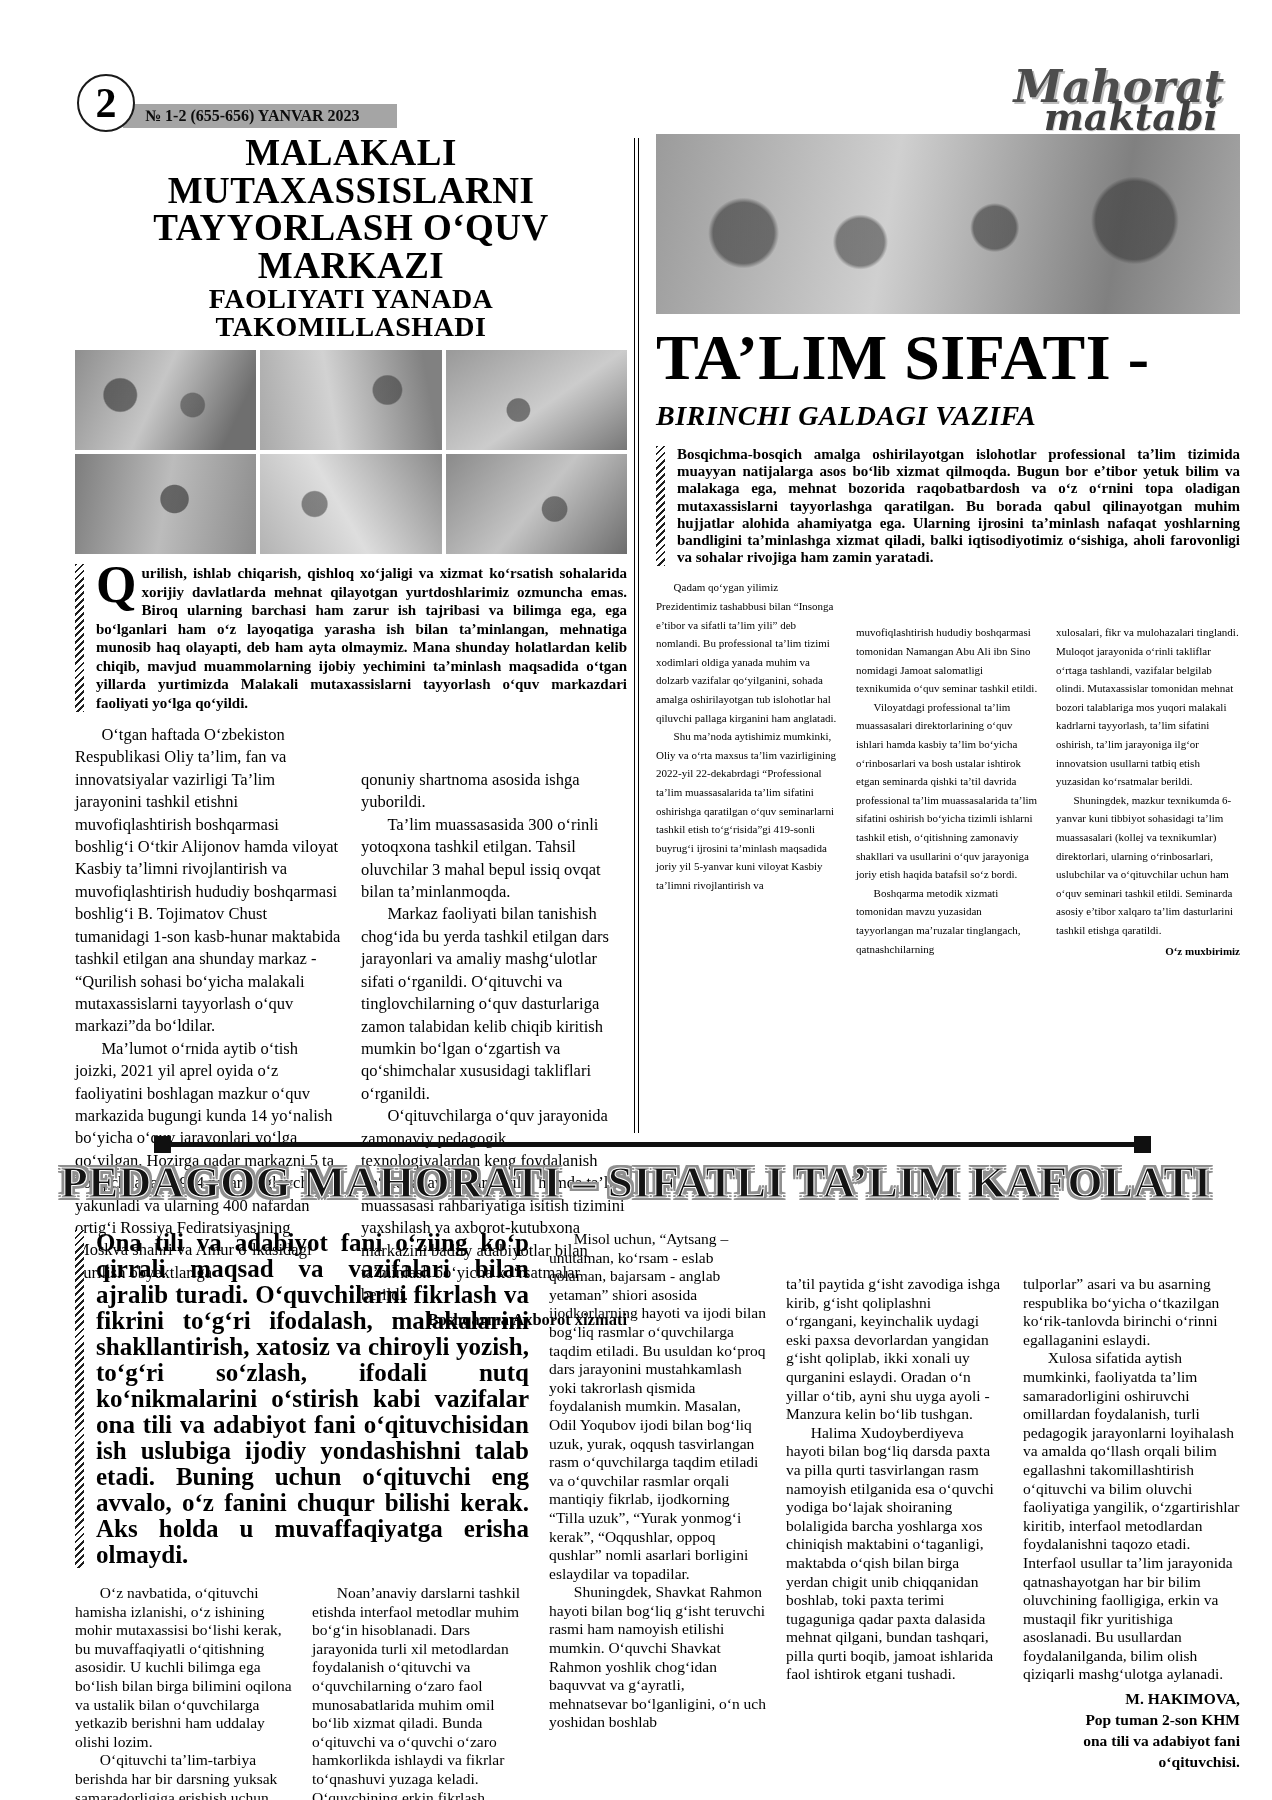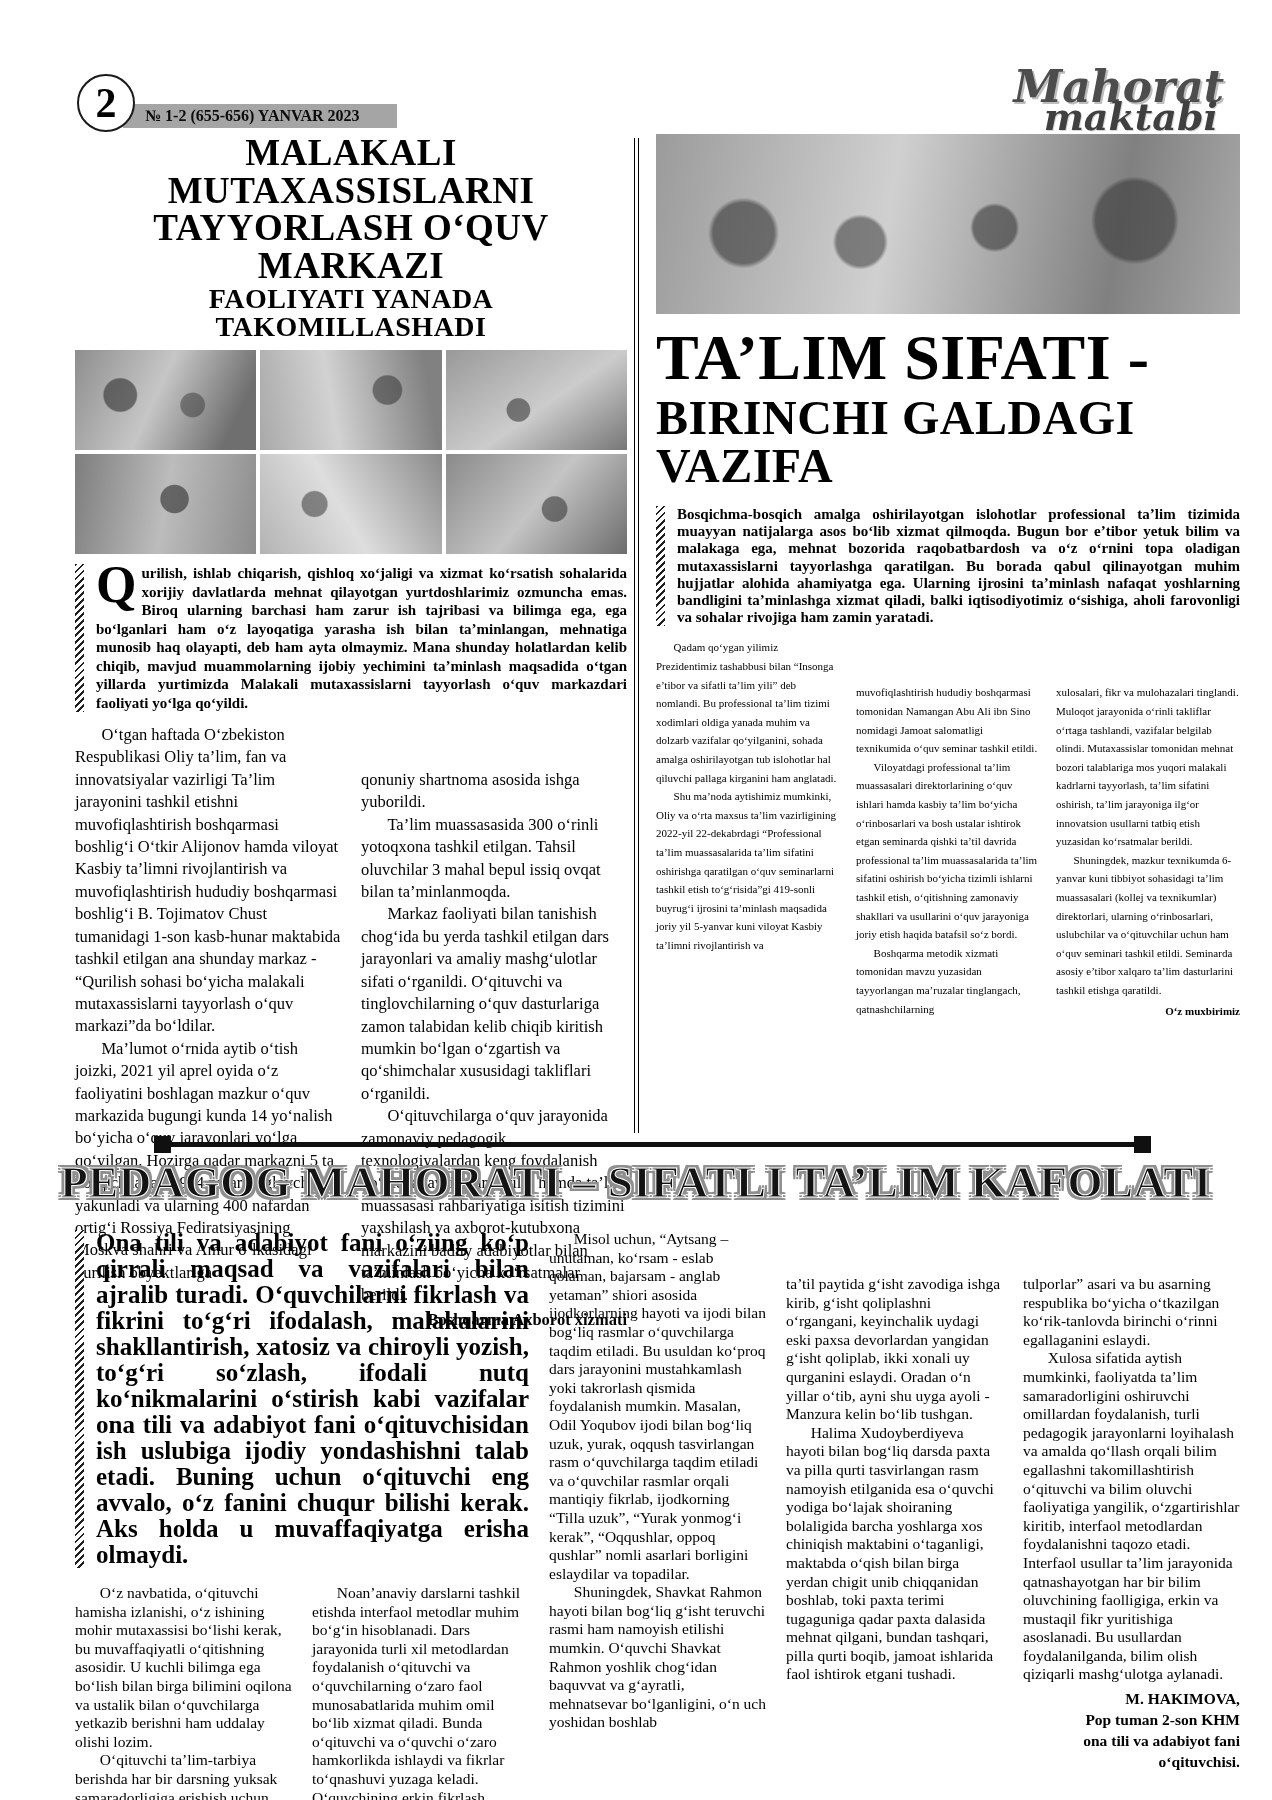--- a/index.html
+++ b/index.html
@@ -48,21 +48,21 @@
   
   .right-article{position:absolute;left:656px;top:134px;width:584px;}
   .photo-wide{height:180px;background:
     radial-gradient(circle at 15% 55%,rgba(30,30,30,.5) 0 6%,transparent 7%),
     radial-gradient(circle at 35% 60%,rgba(45,45,45,.5) 0 6%,transparent 7%),
     radial-gradient(circle at 58% 52%,rgba(35,35,35,.5) 0 6%,transparent 7%),
     radial-gradient(circle at 82% 48%,rgba(50,50,50,.55) 0 8%,transparent 9%),
     linear-gradient(100deg,#9b9b9b,#d0d0d0 40%,#808080 78%,#a8a8a8);}
   .rt{font-weight:bold;line-height:1.0;margin:0;}
   .rt .t1{font-size:64px;margin-top:12px;letter-spacing:0.5px;}
-  .rt .t2{font-size:48px;margin-top:4px;letter-spacing:0.5px;}
+  .rt .t2{font-size:28px;margin-top:12px;letter-spacing:0.5px;font-style:italic;}
   .right-article .lead{margin-top:16px;}
   .right-article .lead p{font-size:15px;line-height:17.2px;}
   .cols3{display:flex;gap:16px;margin-top:12px;}
   .cols3 .col{flex:1;font-size:11px;line-height:18.6px;text-align:left;}
 
   
   .rule{position:absolute;left:160px;top:1142px;width:985px;height:5px;background:#101010;}
   .rule .cap{position:absolute;top:-6px;width:17px;height:17px;background:#101010;}
   .rule .capL{left:-6px;}
   .rule .capR{right:-6px;}

